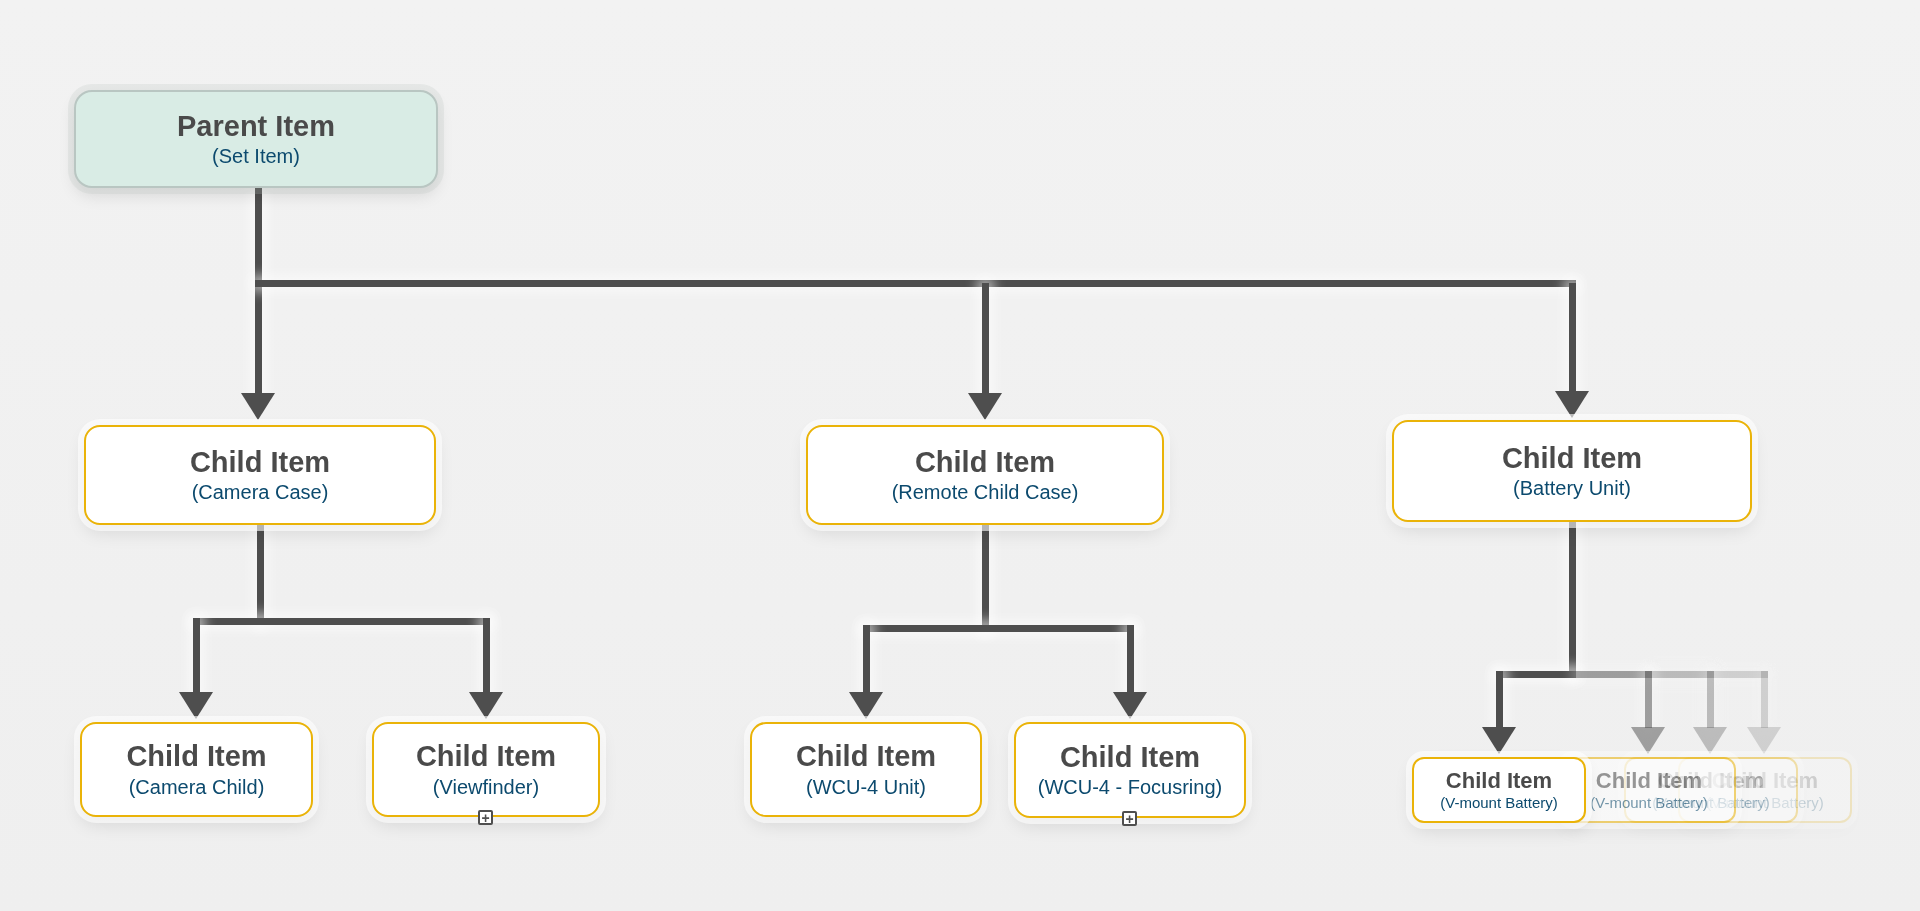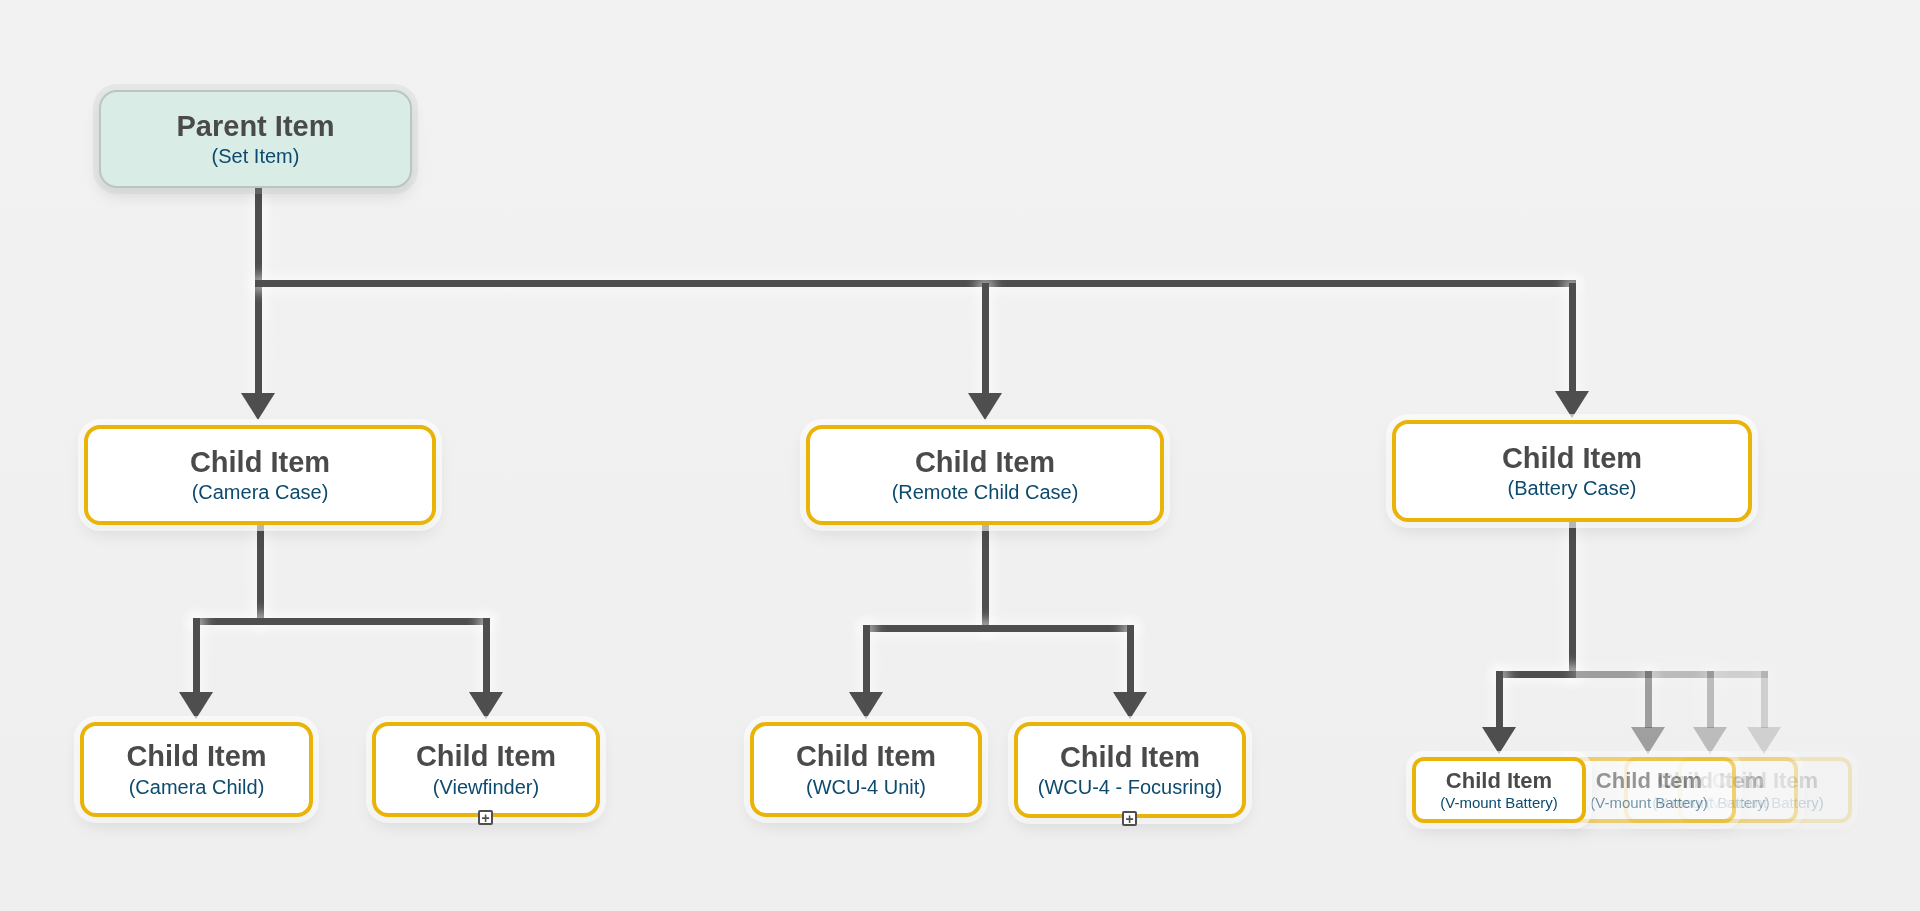--- a/index.html
+++ b/index.html
@@ -24,21 +24,21 @@
   }
   .o50{opacity:.5}
   .o32{opacity:.32}
   .o20{opacity:.2}
   .o55{opacity:.55}
 
   
   .node{
     position:absolute;z-index:5;
     background:#ffffff;
-    border:4px solid #eab308;
+    border:2px solid #eab308;
     border-radius:16px;
     box-shadow:0 0 0 6px rgba(255,255,255,.6), 0 8px 18px rgba(0,0,0,.10);
     display:flex;flex-direction:column;align-items:center;justify-content:center;
     gap:3px;box-sizing:border-box;
   }
   .node .title{
     font-size:29px;font-weight:bold;color:#4a4a4a;line-height:1.1;white-space:nowrap;
   }
   .node .subtitle{
     font-size:20px;color:#0c4a6e;line-height:1.1;white-space:nowrap;
@@ -96,38 +96,38 @@
   <div class="line o20" style="left:1713.5px;top:670.5px;width:54px;height:7px"></div>
   <div class="line" style="left:1495.5px;top:670.5px;width:7px;height:57px"></div>
   <div class="line o50" style="left:1644.5px;top:670.5px;width:7px;height:57px"></div>
   <div class="line o32" style="left:1706.5px;top:670.5px;width:7px;height:57px"></div>
   <div class="line o20" style="left:1760.5px;top:670.5px;width:7px;height:57px"></div>
   <div class="arrow" style="left:1482px;top:727px"></div>
   <div class="arrow o50" style="left:1631px;top:727px"></div>
   <div class="arrow o32" style="left:1693px;top:727px"></div>
   <div class="arrow o20" style="left:1747px;top:727px"></div>
 
-  <div class="node root" style="left:99px;top:90px;width:313px;height:98px">
+  <div class="node root" style="left:74px;top:90px;width:364px;height:98px">
     <div class="title">Parent Item</div>
     <div class="subtitle">(Set Item)</div>
   </div>
 
   <div class="node" style="left:84px;top:425px;width:352px;height:100px">
     <div class="title">Child Item</div>
     <div class="subtitle">(Camera Case)</div>
   </div>
 
   <div class="node" style="left:806px;top:425px;width:358px;height:100px">
     <div class="title">Child Item</div>
     <div class="subtitle">(Remote Child Case)</div>
   </div>
 
   <div class="node" style="left:1392px;top:420px;width:360px;height:102px">
     <div class="title">Child Item</div>
-    <div class="subtitle">(Battery Case)</div>
+    <div class="subtitle">(Battery Unit)</div>
   </div>
 
   <div class="node" style="left:80px;top:722px;width:233px;height:95px">
     <div class="title">Child Item</div>
     <div class="subtitle">(Camera Child)</div>
   </div>
 
   <div class="node" style="left:372px;top:722px;width:228px;height:95px">
     <div class="title">Child Item</div>
     <div class="subtitle">(Viewfinder)</div>

